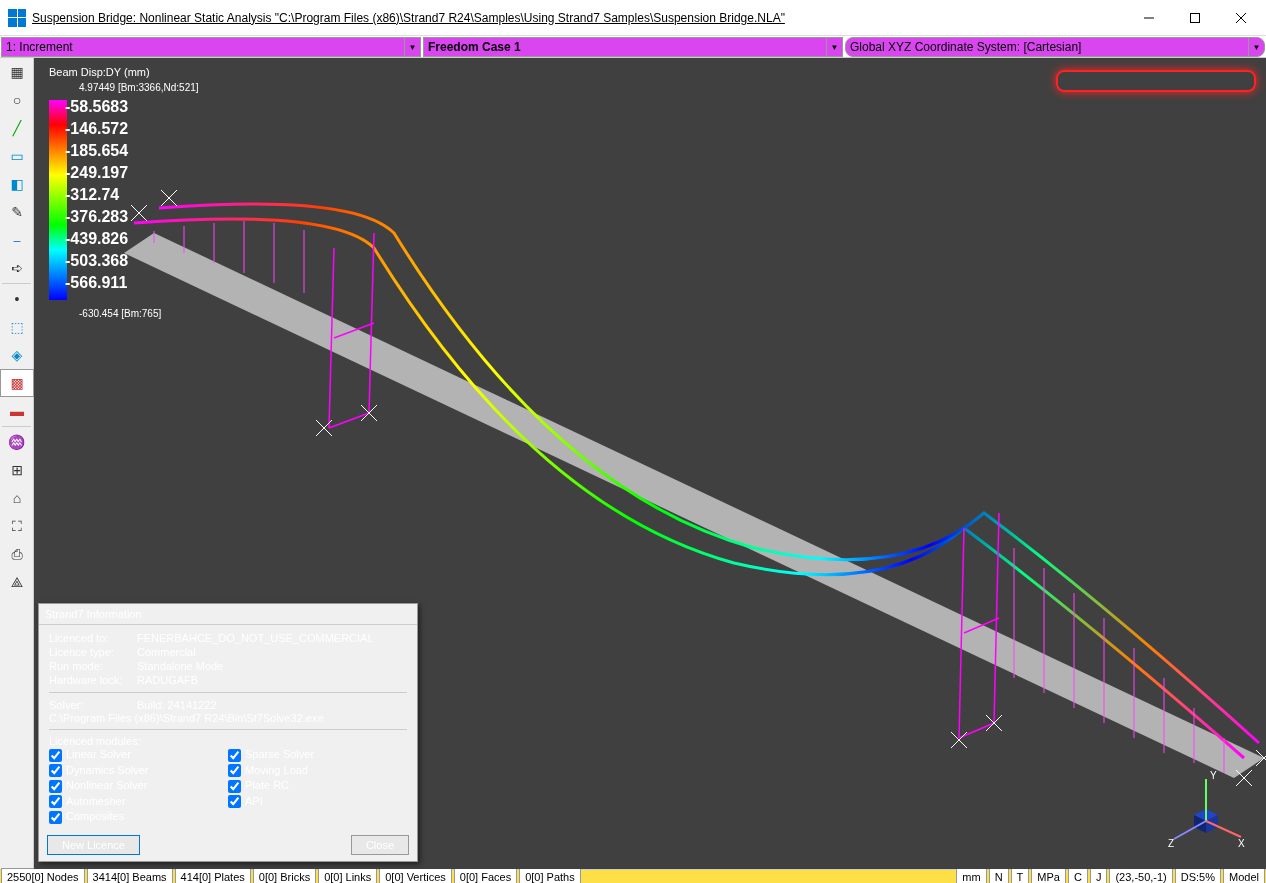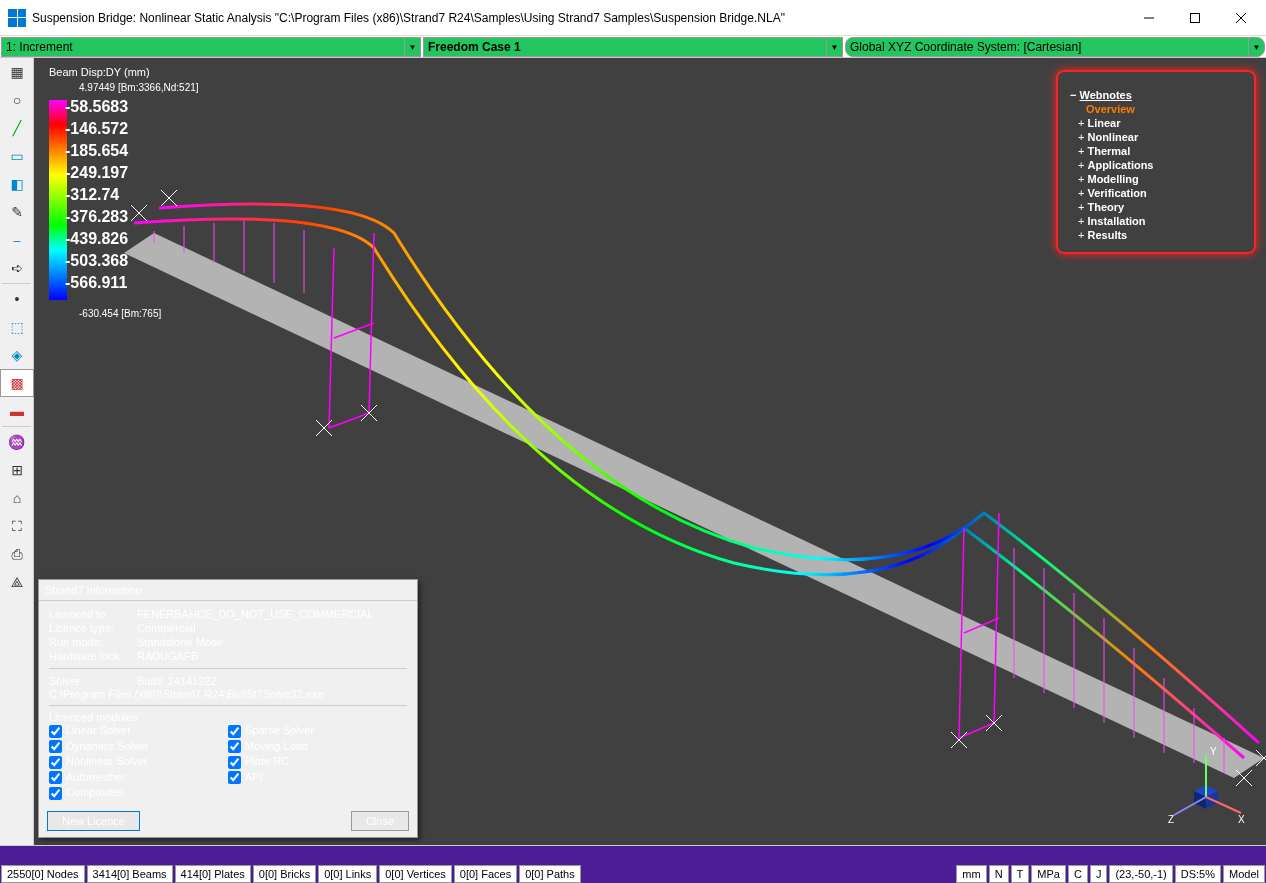--- a/index.html
+++ b/index.html
@@ -1,25 +1,25 @@
 <!DOCTYPE html>
 <html><head>
 <meta charset="utf-8">
 <style>
 * { box-sizing: border-box; margin: 0; padding: 0; }
 body { font-family: "Segoe UI", Tahoma, sans-serif; font-size: 12px; background: #fff; color: #000; width: 1266px; height: 883px; overflow: hidden; display: flex; flex-direction: column; }
 
-.titlebar { height: 36px; background: #fff; display: flex; align-items: center; padding: 15px 2px; border-bottom: 1px solid #ddd; }
+.titlebar { height: 36px; background: #fff; display: flex; align-items: center; padding: 15px 2px; border-bottom: 1px solid #ddd; text-decoration: underline; }
 .titlebar .app-icon { width: 18px; height: 18px; margin: 0 6px; display: grid; grid-template: 1fr 1fr / 1fr 1fr; gap: 1px; }
 .titlebar .app-icon span { background: #0078d4; }
 .titlebar .title { flex: 1; font-size: 12px; color: #000; white-space: nowrap; overflow: hidden; }
 .titlebar .wbtn { width: 46px; height: 30px; display: flex; align-items: center; justify-content: center; cursor: pointer; color: #000; }
 
 .selectors { height: 22px; display: flex; border-bottom: 1px solid #ccc; background: #fff; }
-.selectors .sel { border: 1px solid #999; background: #22c55e; height: 20px; margin: 1px; display: flex; align-items: center; padding: 0 4px; position: relative; }
+.selectors .sel { border: 1px solid #999; background: #d946ef; height: 20px; margin: 1px; display: flex; align-items: center; padding: 0 4px; position: relative; }
 .selectors .sel .dd { position: absolute; right: 0; top: 0; width: 16px; height: 100%; border-left: 1px solid #999; display: flex; align-items: center; justify-content: center; font-size: 8px; }
 .sel1 { width: 420px; }
 .sel2 { width: 420px; font-weight: bold; }
 .sel3 { flex: 1; border-radius: 8px; }
 
 .content { flex: 1; display: flex; overflow: hidden; }
 
 .sidebar { width: 34px; background: #f0f0f0; border-right: 1px solid #ccc; display: flex; flex-direction: column; }
 .sidebar .tbtn { width: 34px; height: 28px; display: flex; align-items: center; justify-content: center; font-size: 14px; cursor: pointer; color:#333; }
 .sidebar .tbtn.active { border:1px solid #999; background:#fff; }
@@ -57,21 +57,21 @@
 .dialog .row .k { width:88px; }
 .dialog hr { border:none; border-top:1px solid #ccc; margin:5px 0; }
 .dialog .mods { display:flex; }
 .dialog .mods .col { flex:1; }
 .dialog .mods label { display:block; padding:1px 0; }
 .dialog .mods input { margin-right:4px; vertical-align:middle; }
 .dialog .btns { display:flex; justify-content:space-between; padding:4px 8px 6px; }
 .dialog .btn { border:1px solid #999; background:#e8e8e8; padding:3px 14px; cursor:pointer; }
 .dialog .btn.primary { border:1px solid #0078d4; }
 
-.statusbar { height:38px; background:#4c1d95; border-top:1px solid #ccc; display:flex; align-items:flex-end; font-size:11px; }
+.statusbar { height:14px; background:#fde047; border-top:1px solid #ccc; display:flex; align-items:center; font-size:11px; }
 .statusbar .cell { border:1px solid #999; background:#fff; height:18px; margin:0 1px; padding:1px 5px; display:flex; align-items:center; }
 </style>
 </head>
 <body>
 
 <div class="titlebar">
   <div class="app-icon">
       <span></span>
       <span></span>
       <span></span>
@@ -256,33 +256,20 @@
             <line x1="-8" y1="8" x2="8" y2="-8"></line>
           </g>
         <g transform="translate(1230,700)">
             <line x1="-8" y1="-8" x2="8" y2="8"></line>
             <line x1="-8" y1="8" x2="8" y2="-8"></line>
           </g>
       </g>
     </svg>
 
     <div class="brand">
-      <ul>
-        <li class="hdr"><span style="text-decoration:underline">Webnotes</span></li>
-        <li class="sel">Overview</li>
-        <li class="item">Linear</li>
-        <li class="item">Nonlinear</li>
-        <li class="item">Thermal</li>
-        <li class="item">Applications</li>
-        <li class="item">Modelling</li>
-        <li class="item">Verification</li>
-        <li class="item">Theory</li>
-        <li class="item">Installation</li>
-        <li class="item">Results</li>
-      </ul>
     </div>
 
     <svg class="axis3d" viewBox="0 0 80 80">
       <polygon points="40,52 52,46 40,40 28,46" fill="#2244cc"></polygon>
       <polygon points="40,52 52,46 52,58 40,64" fill="#1a3699"></polygon>
       <polygon points="40,52 28,46 28,58 40,64" fill="#12266f"></polygon>
       <line x1="40" y1="52" x2="40" y2="10" stroke="#6f6" stroke-width="2"></line>
       <line x1="40" y1="52" x2="75" y2="68" stroke="#f66" stroke-width="2"></line>
       <line x1="40" y1="52" x2="8" y2="70" stroke="#88f" stroke-width="2"></line>
       <text x="44" y="10" fill="#fff" font-size="10">Y</text>

